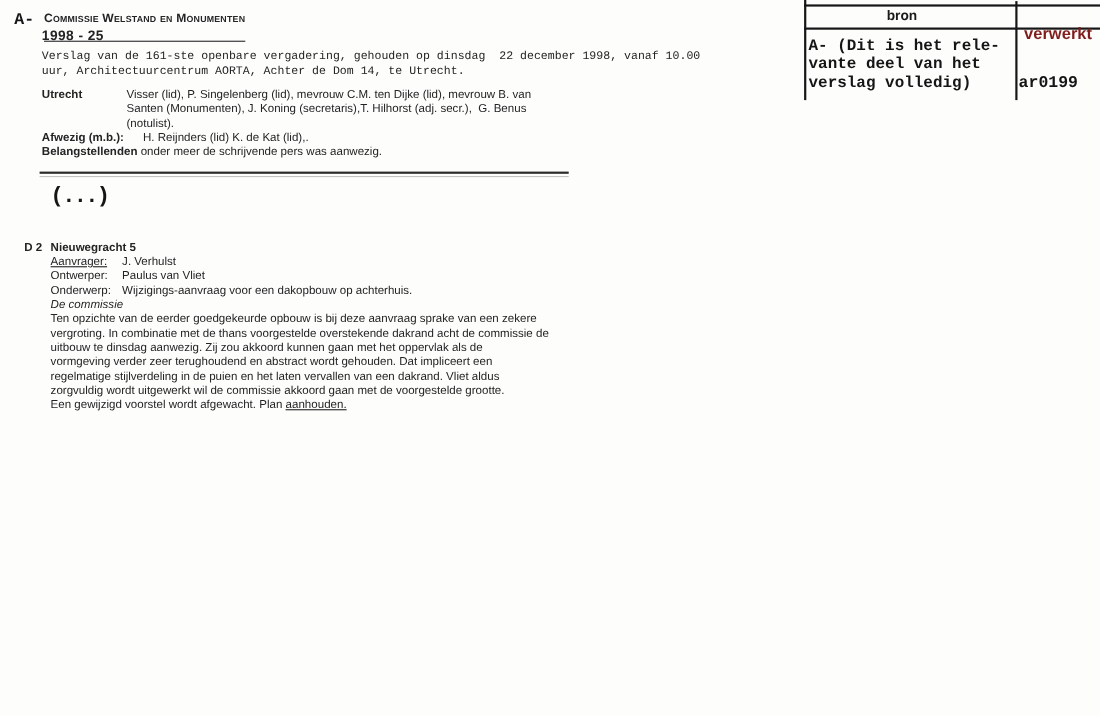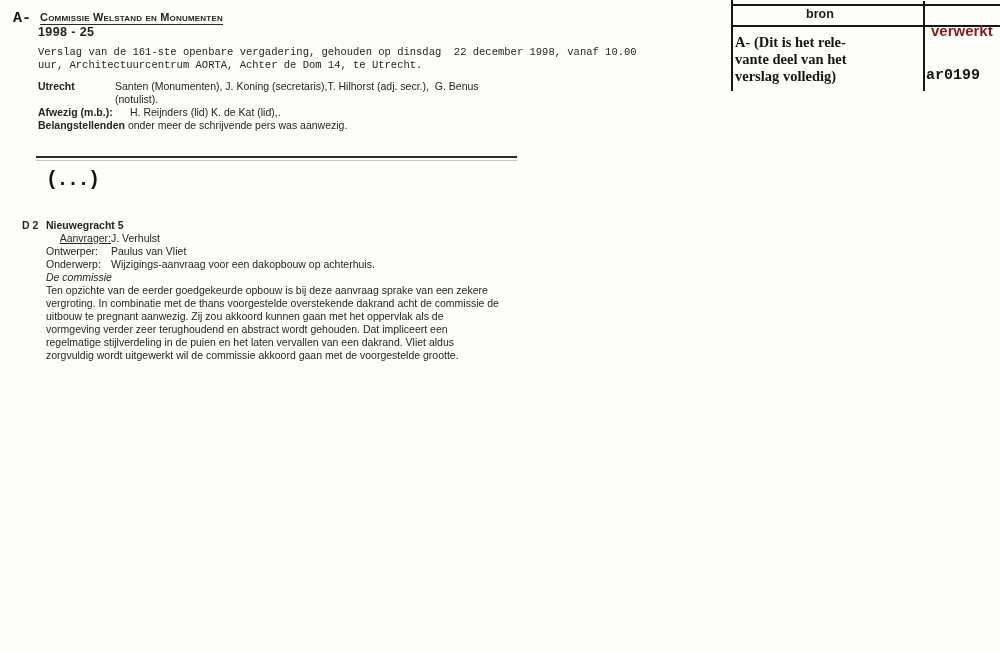--- a/index.html
+++ b/index.html
@@ -13,32 +13,32 @@
     font-family: "Liberation Sans", "DejaVu Sans", sans-serif;
     color: #242424;
   }
   .mono {
     font-family: "Liberation Mono", "DejaVu Sans Mono", monospace;
     font-weight: 700;
     color: #151515;
   }
   .b { font-weight: 700; }
   .it { font-style: italic; }
-  .u { text-decoration: underline; text-align: right; }
+  .u { text-decoration: underline; }
   .line { white-space: pre; line-height: 13px; }
 
   
   #corner-mark { position: absolute; left: 13px; top: 10px; font-size: 15px; }
 
   
   #doc-title {
     position: absolute; left: 40px; top: 11px;
     font-size: 11px; font-weight: 700; font-variant: small-caps;
     letter-spacing: 0.2px;
-    border-bottom: 1.5px solid #2a2a2a; padding-bottom: 1px;
+    border-bottom: 1.5px solid #2a2a2a; padding-bottom: 14px;
   }
   #report-number {
     position: absolute; left: 38px; top: 25px;
     font-size: 12.5px; font-weight: 700; letter-spacing: 0.4px;
   }
 
   
   #intro { position: absolute; left: 38px; top: 46px; font-size: 10.5px; font-family: Liberation Mono, monospace; }
   #attendance { position: absolute; left: 38px; top: 80px; width: 480px; font-size: 10.5px; }
   #attendance .att-label { position: absolute; left: 0; top: 0; font-weight: 700; }
@@ -64,41 +64,42 @@
   #stamp-htop   { left: 731px; top: 4px;  width: 269px; height: 2px; }
   #stamp-hsep   { left: 731px; top: 25px; width: 269px; height: 2px; }
   #stamp-col1-header {
     position: absolute; left: 733px; top: 7px; width: 174px;
     text-align: center; font-size: 12.5px; font-weight: 700; color: #1a1a1a;
   }
   #stamp-col2-header {
     position: absolute; left: 931px; top: 22px;
     font-size: 15px; font-weight: 700; color: #7f1d1d;
   }
-  #stamp-note { position: absolute; left: 735px; top: 34px; font-size: 14.5px; font-family: Liberation Serif, serif; }
+  #stamp-note { position: absolute; left: 735px; top: 34px; font-size: 14.5px; }
   #stamp-note .line { line-height: 17px; }
   #stamp-verwerkt-value { position: absolute; left: 926px; top: 67px; font-size: 15px; }
 </style>
 </head>
 <body>
 
 <div class="page">
 
   <span id="corner-mark" class="mono">A-</span>
 
   <div id="doc-title">Commissie Welstand en Monumenten</div>
   <div id="report-number">1998 - 25</div>
 
   <div id="intro">
     <div class="line">Verslag van de 161-ste openbare vergadering, gehouden op dinsdag  22 december 1998, vanaf 10.00</div>
     <div class="line">uur, Architectuurcentrum AORTA, Achter de Dom 14, te Utrecht.</div>
   </div>
 
   <div id="attendance">
     <span class="att-label">Utrecht</span>
+    <div class="line ind2">Visser (lid), P. Singelenberg (lid), mevrouw C.M. ten Dijke (lid), mevrouw B. van</div>
     <div class="line ind2">Santen (Monumenten), J. Koning (secretaris),T. Hilhorst (adj. secr.),  G. Benus</div>
     <div class="line ind2">(notulist).</div>
     <div class="row">
       <span class="absent-lbl">Afwezig (m.b.):</span><span>H. Reijnders (lid) K. de Kat (lid),.</span>
     </div>
     <div class="row">
       <span class="b">Belangstellenden</span>
       <span>onder meer de schrijvende pers was aanwezig.</span>
     </div>
   </div>
@@ -110,24 +111,25 @@
 
   <div id="agenda">
     <div class="line"><span class="code b">D 2</span><span class="b">Nieuwegracht 5</span></div>
     <div class="agenda-body">
       <div class="line"><span class="flabel u">Aanvrager:</span><span>J. Verhulst</span></div>
       <div class="line"><span class="flabel">Ontwerper:</span><span>Paulus van Vliet</span></div>
       <div class="line"><span class="flabel">Onderwerp:</span><span>Wijzigings-aanvraag voor een dakopbouw op achterhuis.</span></div>
       <div class="line it">De commissie</div>
       <div class="line">Ten opzichte van de eerder goedgekeurde opbouw is bij deze aanvraag sprake van een zekere</div>
       <div class="line">vergroting. In combinatie met de thans voorgestelde overstekende dakrand acht de commissie de</div>
-      <div class="line">uitbouw te pregnant aanwezig. Zij zou akkoord kunnen gaan met het oppervlak als de</div>
+      <div class="line">uitbouw te dinsdag aanwezig. Zij zou akkoord kunnen gaan met het oppervlak als de</div>
       <div class="line">vormgeving verder zeer terughoudend en abstract wordt gehouden. Dat impliceert een</div>
       <div class="line">regelmatige stijlverdeling in de puien en het laten vervallen van een dakrand. Vliet aldus</div>
       <div class="line">zorgvuldig wordt uitgewerkt wil de commissie akkoord gaan met de voorgestelde grootte.</div>
+      <div class="line"><span>Een gewijzigd voorstel wordt afgewacht. Plan </span><span class="u">aanhouden.</span></div>
     </div>
   </div>
 
   <div id="stamp-vleft" class="stamp-line"></div>
   <div id="stamp-vdiv" class="stamp-line"></div>
   <div id="stamp-htop" class="stamp-line"></div>
   <div id="stamp-hsep" class="stamp-line"></div>
   <div id="stamp-col1-header">bron</div>
   <div id="stamp-col2-header">verwerkt</div>
   <div id="stamp-note" class="mono">

